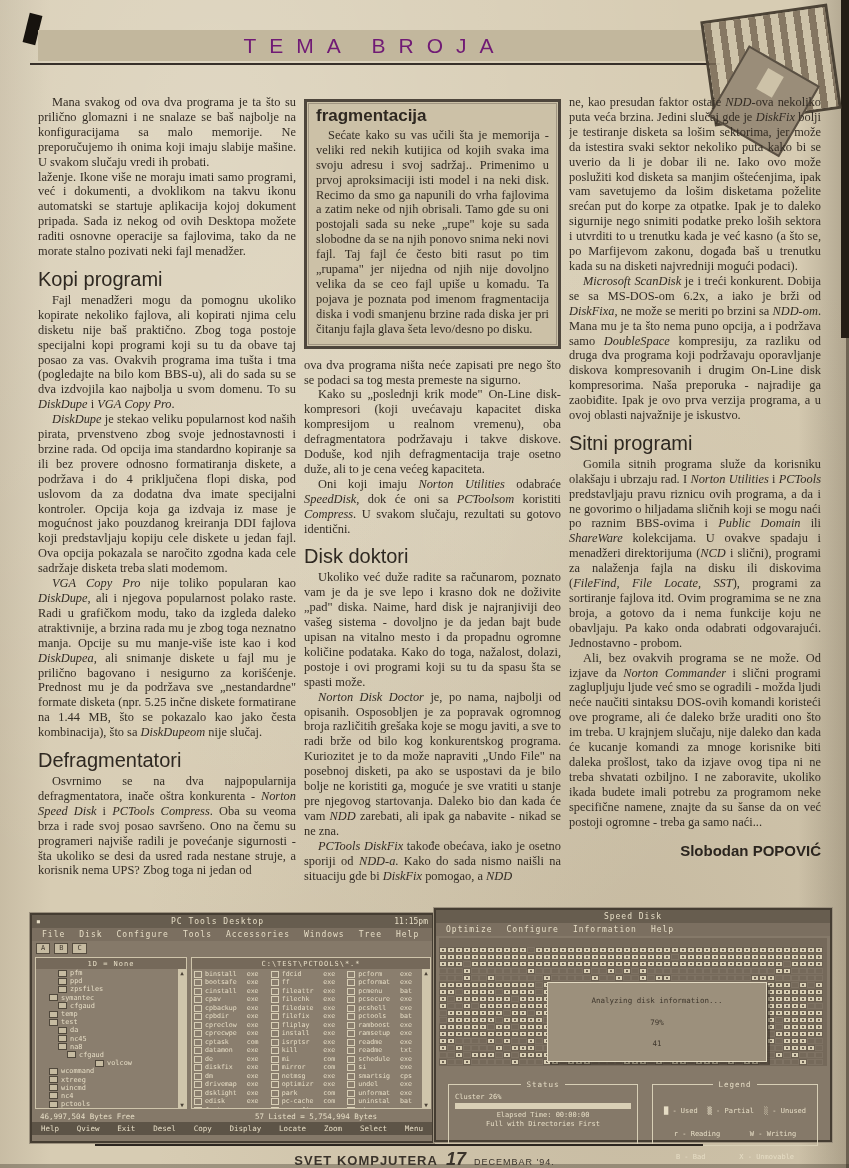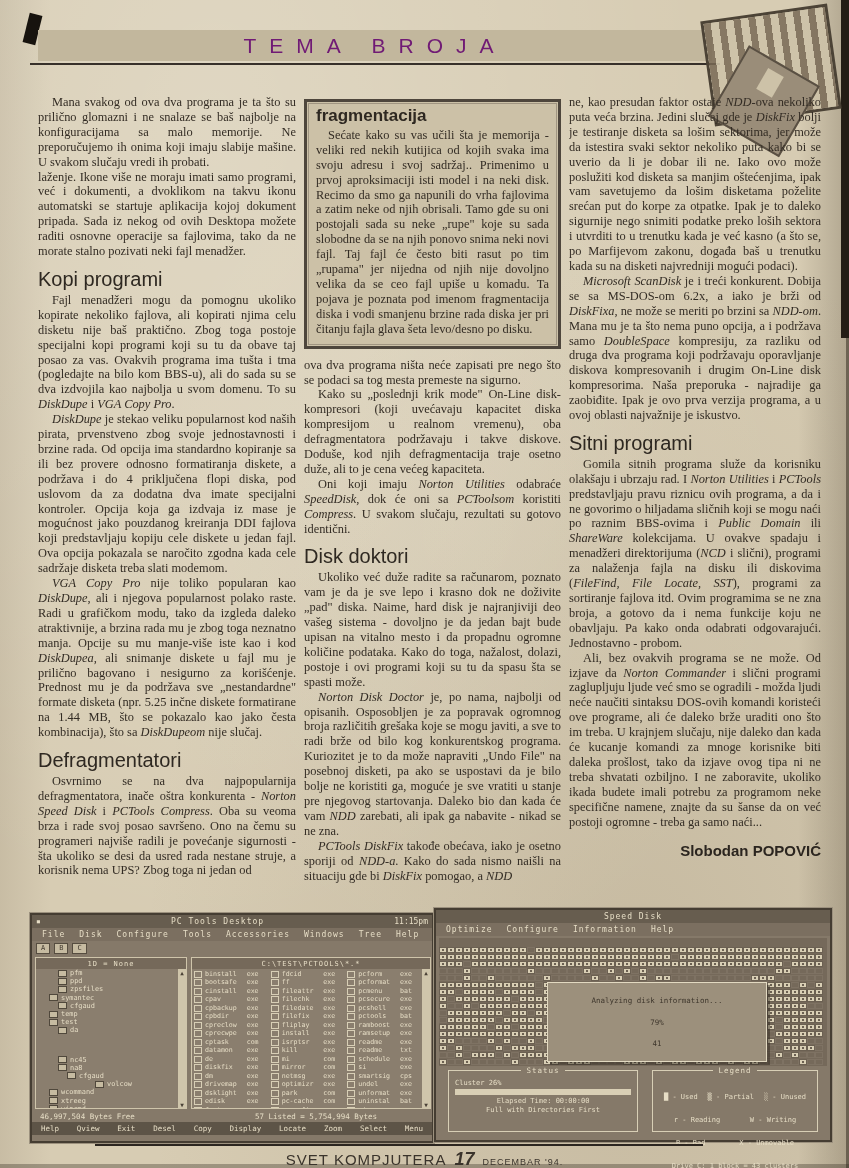--- a/index.html
+++ b/index.html
@@ -79,34 +79,34 @@
   #sdwin{left:434px;top:908px;width:394px;height:230px;}
   #sdmap{position:relative;height:128px;margin:2px 3px 0;overflow:hidden;background:#75695a;}
   .mrow{height:7px;white-space:nowrap;}
   .cell{display:inline-block;width:8px;height:6px;box-sizing:border-box;margin:0;}
   .cell.u{background:#d9cfb5;border:1px solid #6b6052;position:relative;}
   .cell.u:after{content:"";position:absolute;left:2px;top:1px;width:2px;height:2px;background:#6b6052;}
   .cell.n{background:#75695a;border:1px solid #7e7263;}
   #sddialog{position:absolute;left:108px;top:44px;width:218px;height:78px;background:#9e927e;
     background:#9c907c;border:1px solid #e2d9c1;box-shadow:3px 3px 0 rgba(40,33,25,.45);
     display:flex;flex-direction:column;justify-content:space-evenly;align-items:center;font-size:7.5px;color:#3e362c;}
-  .sdbottom{display:flex;gap:14px;padding:4px 12px 0;height:62px;}
+  .sdbottom{display:flex;gap:14px;padding:18px 12px 0;height:62px;}
   .sdbox{border:1px solid #d8cfb6;position:relative;font-size:7px;padding:7px 6px 3px;}
   .sdbox .bt{position:absolute;top:-5px;left:0;right:0;text-align:center;font-size:7.5px;letter-spacing:1px;}
   .sdbox .bt span{background:#857969;padding:0 5px;}
   #sdstatus{width:176px;}
   #sdlegend{flex:1;}
   .srow{display:flex;margin:1px 0;}
   .pbar{height:6px;background:#d9cfb5;margin:2px 0;}
   .ctr{text-align:center;margin:1px 0;}
   .lrow{display:flex;justify-content:space-around;margin:15px 0;}
   
   .footer-rule{position:absolute;left:95px;top:1144px;width:608px;height:2px;background:#2c2620;}
   .footer{position:absolute;left:0;top:1149px;width:100%;text-align:center;color:#3a332b;}
-  .footer .mag{font-family:"Liberation Sans",sans-serif;font-size:15px;letter-spacing:1px;font-weight:400;}
+  .footer .mag{font-family:"Liberation Sans",sans-serif;font-size:13px;letter-spacing:1px;font-weight:700;}
   .footer .num{font-family:"Liberation Sans",sans-serif;font-size:18px;font-weight:700;font-style:italic;margin:0 4px;}
   .footer .dat{font-family:"Liberation Sans",sans-serif;font-size:9px;letter-spacing:1px;}
 </style>
 </head>
 <body>
 
 <div class="paper">
   <div class="mark-tl"></div>
   <div class="edge-right-top"></div>
   <div class="edge-right-thin"></div>
@@ -204,21 +204,21 @@
               <span>temp</span>
             </div>
             <div class="trow" style="padding-left: 13px;">
               <span class="fold"></span>
               <span>test</span>
             </div>
             <div class="trow" style="padding-left: 22px;">
               <span class="fold"></span>
               <span>da</span>
             </div>
-            <div class="trow" style="padding-left: 22px; margin-top: 21px;">
+            <div class="trow" style="padding-left: 22px;">
               <span class="fold"></span>
               <span>nc45</span>
             </div>
             <div class="trow" style="padding-left: 22px;">
               <span class="fold"></span>
               <span>na8</span>
             </div>
             <div class="trow" style="padding-left: 31px;">
               <span class="fold"></span>
               <span>cfgaud</span>

